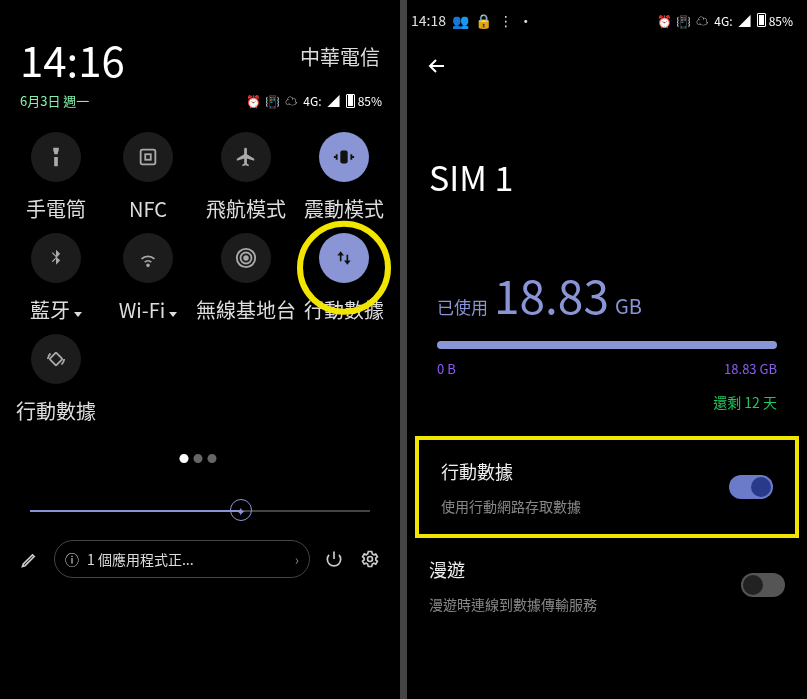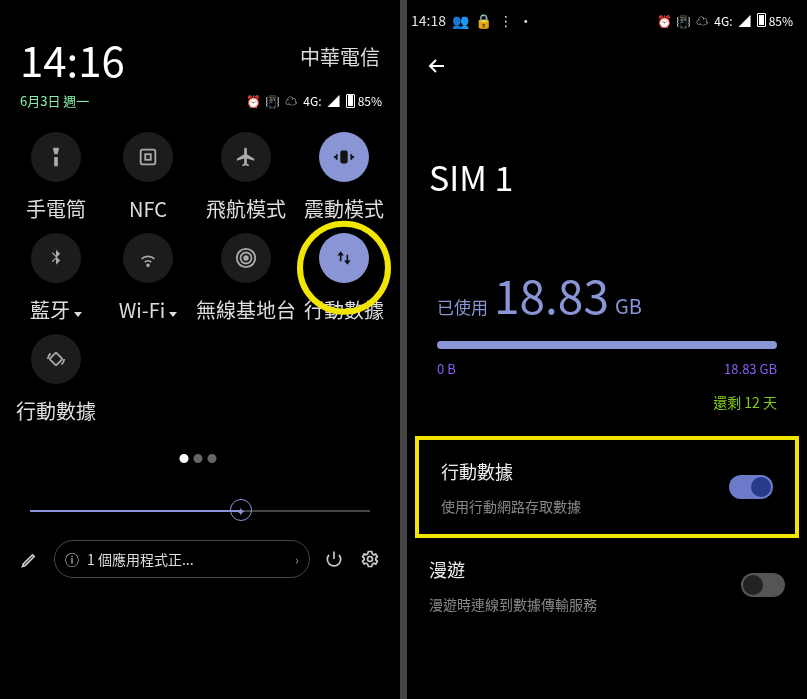--- a/index.html
+++ b/index.html
@@ -235,21 +235,21 @@
 }
 .bar-labels {
   display:flex;
   justify-content:space-between;
   font-size:13px;
   color:#8b5cf6;
   margin-top:10px;
 }
 .remain {
   font-size:14px;
-  color:#84cc16;
+  color:#22c55e;
   margin-top:14px;
 }
 .setting-row {
   display:flex;
   align-items:center;
   padding: 18px 22px;
   gap: 14px;
 }
 .setting-row .txt { flex:1; }
 .setting-row .t1 { font-size: 18px; color:#eee; }

